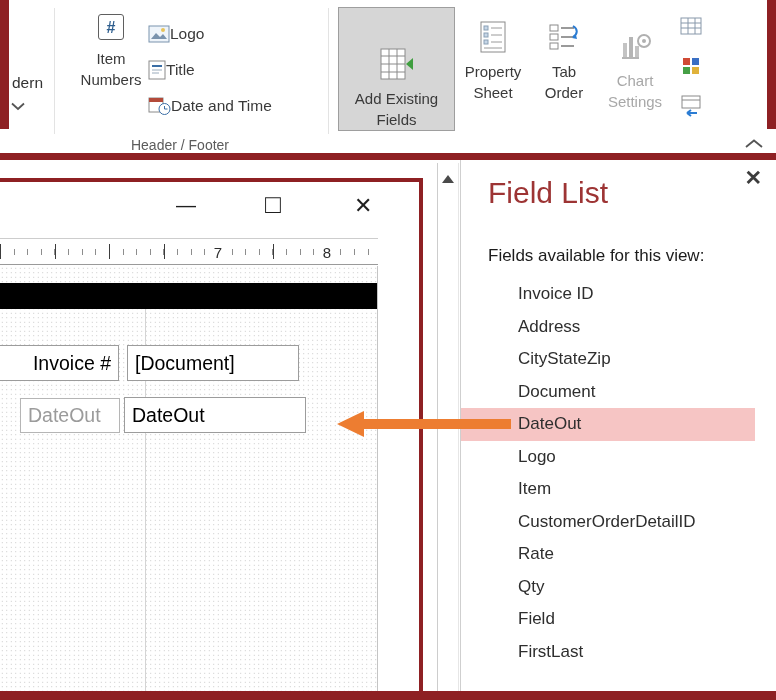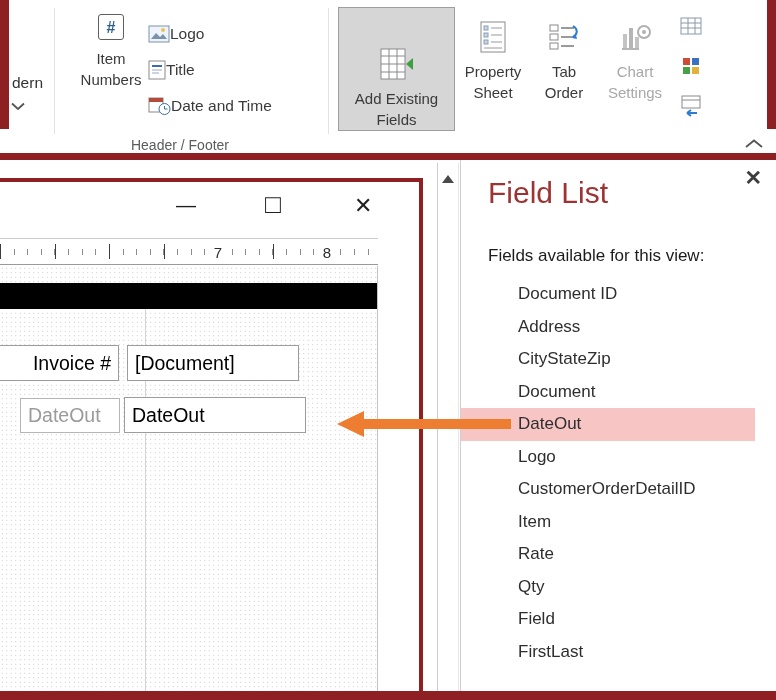--- a/index.html
+++ b/index.html
@@ -161,21 +161,21 @@
         <rect x="1" y="22" width="8" height="6" fill="#fff" stroke="#8a8a8a"></rect>
         <line x1="12" y1="7" x2="25" y2="7" stroke="#9a9a9a" stroke-width="2"></line>
         <line x1="12" y1="16" x2="25" y2="16" stroke="#9a9a9a" stroke-width="2"></line>
         <line x1="12" y1="25" x2="25" y2="25" stroke="#9a9a9a" stroke-width="2"></line>
         <path d="M24 5 C 29 8, 29 13, 24 16" fill="none" stroke="#2b7cd3" stroke-width="2"></path>
         <path d="M27 14 L23 17 L28 18 Z" fill="#2b7cd3"></path>
       </svg>
       <div class="cap">Tab Order</div>
     </div>
 
-    <div class="big-btn disabled" style="left:597px;top:7px;width:76px;height:124px">
+    <div class="big-btn disabled" style="left:597px;top:16px;width:76px;height:124px">
       <svg width="32" height="32">
         <line x1="3" y1="28" x2="20" y2="28" stroke="#b5b5b5" stroke-width="2"></line>
         <rect x="4" y="13" width="4" height="14" fill="#c3c3c3"></rect>
         <rect x="10" y="7" width="4" height="20" fill="#b5b5b5"></rect>
         <rect x="16" y="16" width="4" height="11" fill="#c3c3c3"></rect>
         <circle cx="25" cy="11" r="6" fill="none" stroke="#b0b0b0" stroke-width="2"></circle>
         <circle cx="25" cy="11" r="2" fill="#b0b0b0"></circle>
       </svg>
       <div class="cap">Chart Settings</div>
     </div>
@@ -241,28 +241,28 @@
 
   <div id="vscroll">
     <div class="up-arrow"></div>
   </div>
 
   <div id="field-list">
     <span id="fl-close">✕</span>
     <div id="fl-title">Field List</div>
     <div id="fl-sub">Fields available for this view:</div>
     <div id="fl-rows">
-      <div class="fl-row">Document ID</div>
+      <div class="fl-row">Invoice ID</div>
       <div class="fl-row">Address</div>
       <div class="fl-row">CityStateZip</div>
       <div class="fl-row">Document</div>
       <div class="fl-row highlight">DateOut</div>
       <div class="fl-row">Logo</div>
+      <div class="fl-row">Item</div>
       <div class="fl-row">CustomerOrderDetailID</div>
-      <div class="fl-row">Item</div>
       <div class="fl-row">Rate</div>
       <div class="fl-row">Qty</div>
       <div class="fl-row">Field</div>
       <div class="fl-row">FirstLast</div>
     </div>
   </div>
 
   <svg id="drag-arrow" width="174" height="34">
     <polygon points="0,17 27,4 27,12 174,12 174,22 27,22 27,30" fill="currentColor"></polygon>
   </svg>

